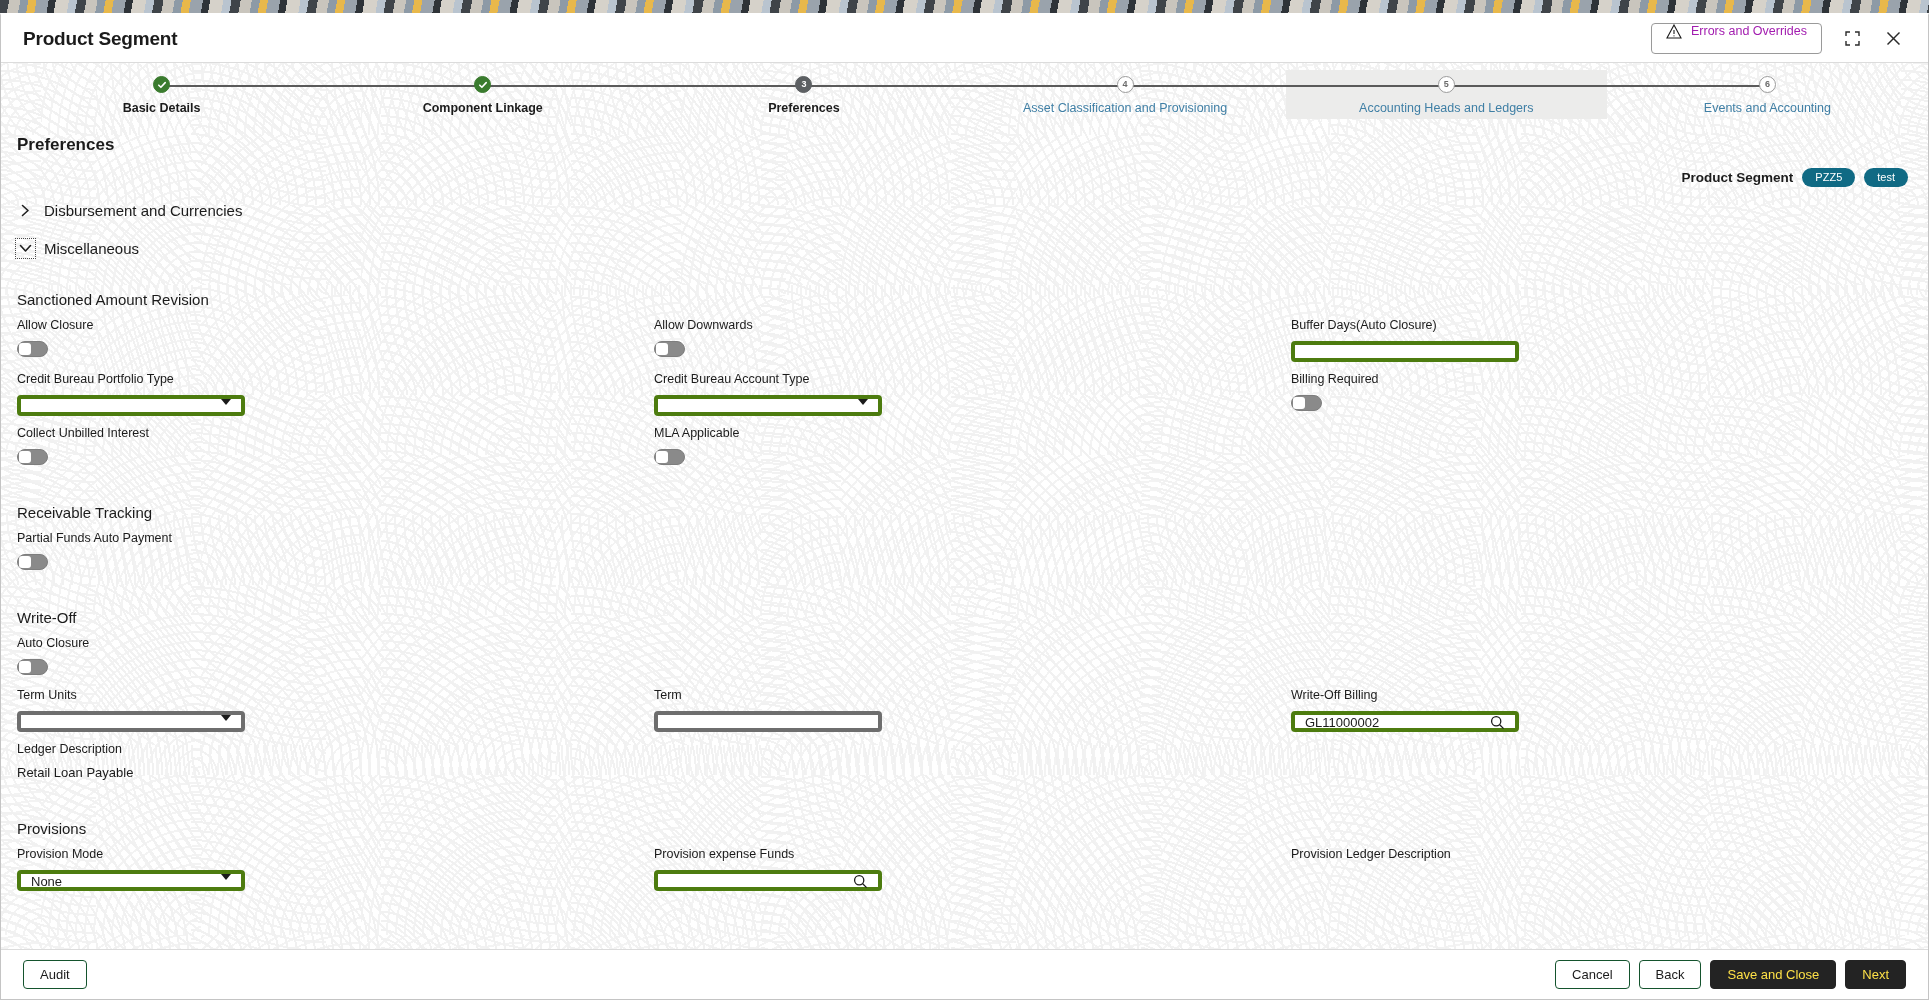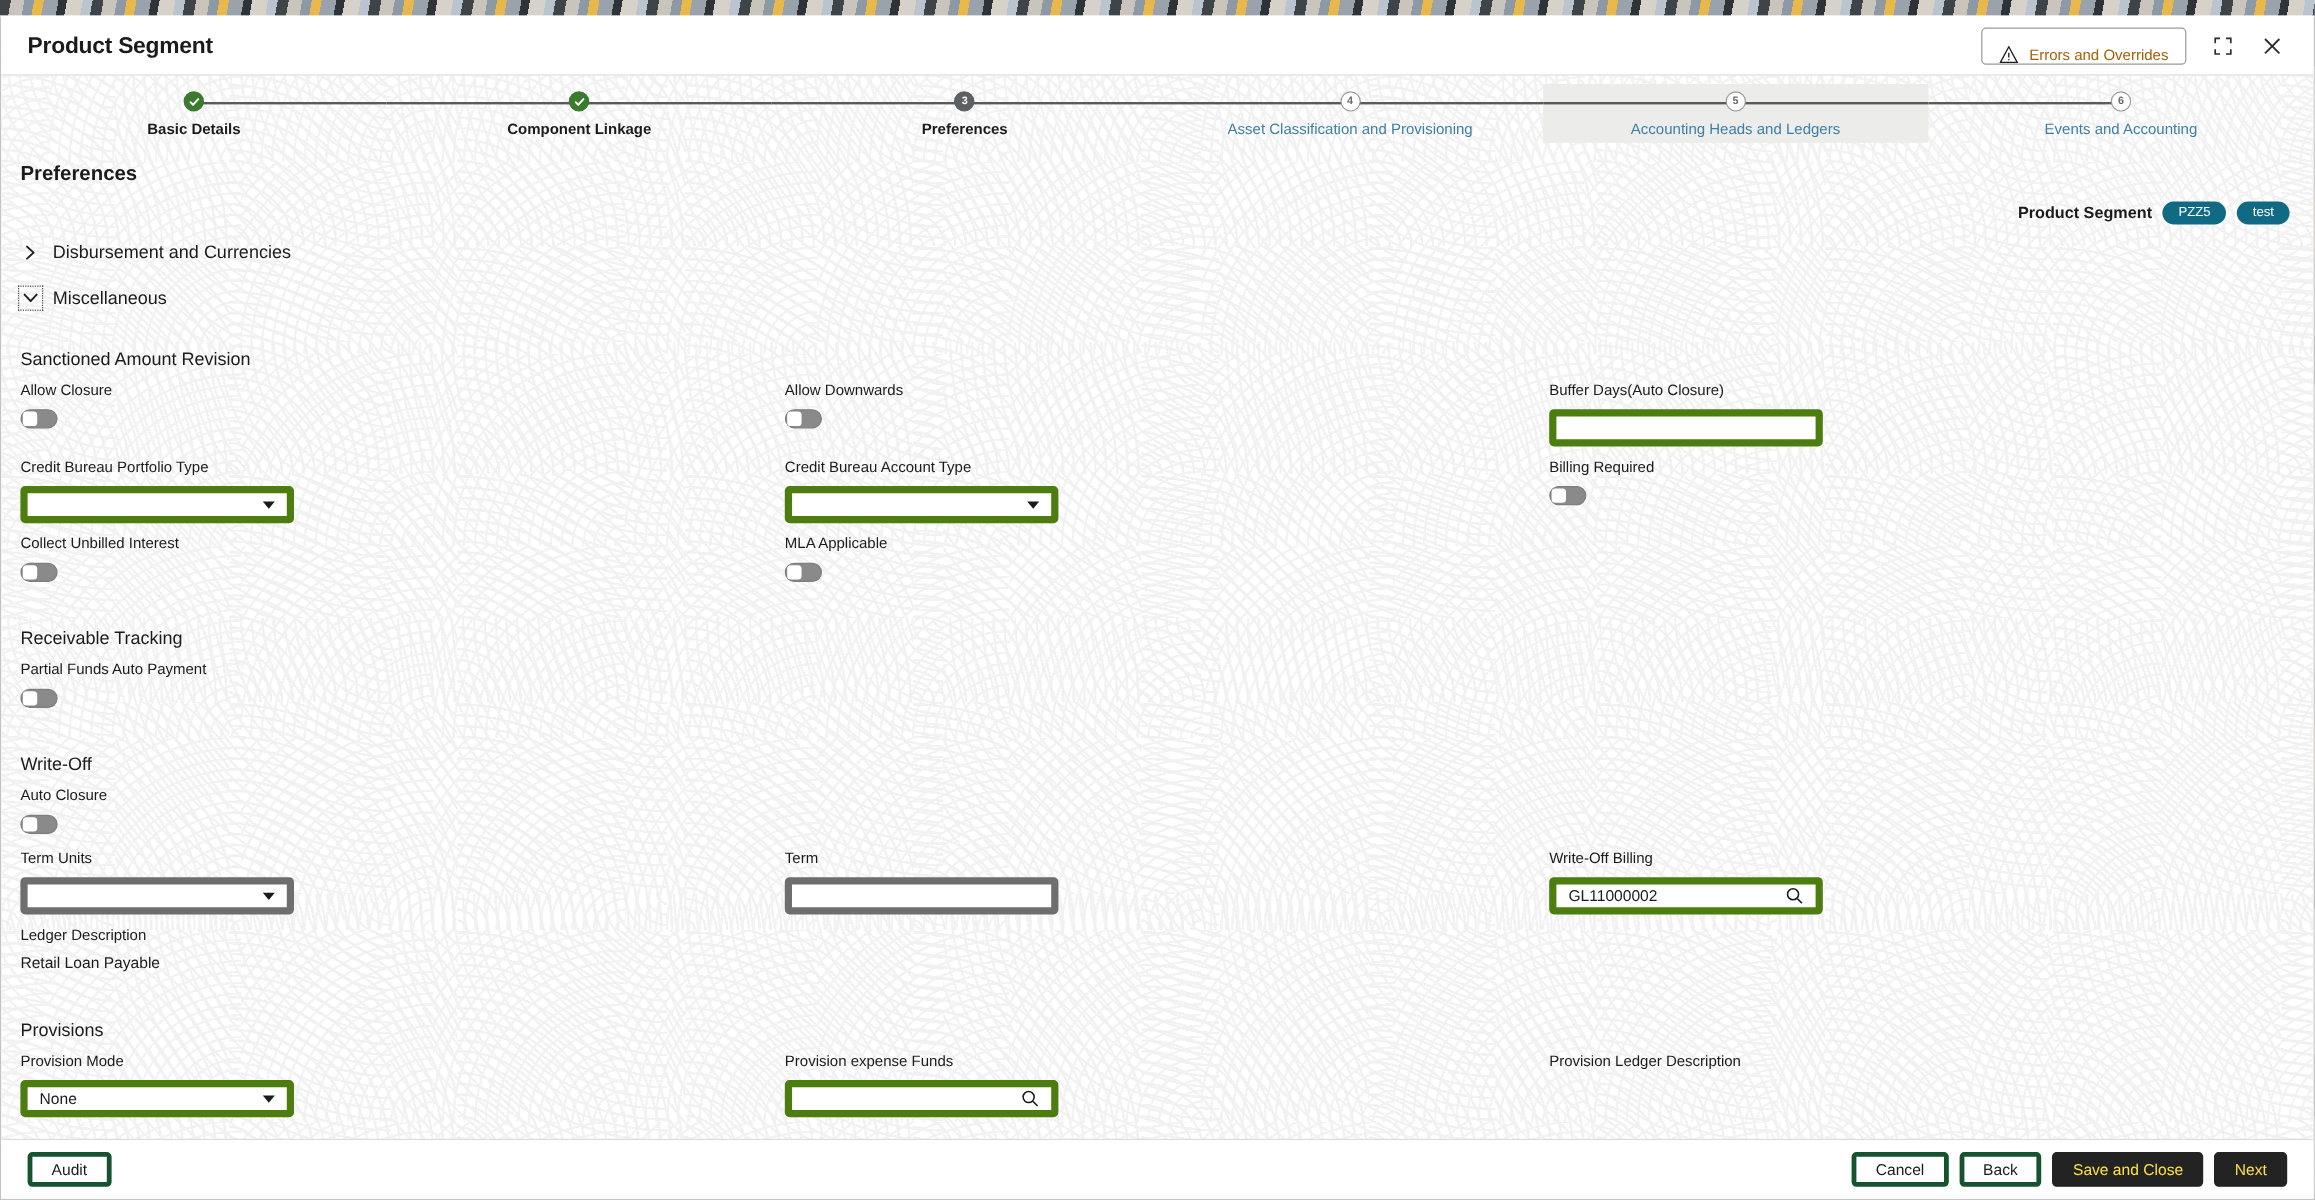--- a/index.html
+++ b/index.html
@@ -73,29 +73,29 @@
     letter-spacing: -0.2px;
   }
   .titlebar-right {
     margin-left: auto;
     display: flex;
     align-items: center;
     gap: 20px;
   }
   #errors-overrides-btn {
     display: flex;
-    align-items: flex-end;
+    align-items: flex-start;
     gap: 9px;
     height: 31px;
     padding: 0 14px;
     background: #fff;
     border: 1px solid #9a9a9a;
     border-radius: 4px;
     font-size: 12.5px;
-    color: #a16207;
+    color: #a21caf;
     cursor: pointer;
     white-space: nowrap;
   }
   .warn-tri { width: 16px; height: 15px; display: block; }
   .icon-btn {
     background: none;
     border: none;
     cursor: pointer;
     padding: 2px;
     display: flex;
@@ -259,30 +259,30 @@
     left: 1px;
     width: 12px;
     height: 12px;
     border-radius: 3px;
     background: #ffffff;
   }
 
   
   .text-input, .select-input, .lov-input {
     width: 228px;
-    height: 31px;
-    border: 6px solid #4d7c0f;
+    height: 21px;
+    border: 4px solid #4d7c0f;
     border-radius: 4px;
     background: #ffffff;
     font-size: 13px;
     color: #1b1b1b;
     padding: 0 10px;
     font-family: "Liberation Sans", sans-serif;
     display: flex;
-    align-items: center;
+    align-items: flex-start;
     position: relative;
   }
   .select-input.emphasized, .text-input.emphasized { border-color: #6e6e6e; }
   .sel-text { flex: 1; font-size: 13px; color: #1b1b1b; }
   .caret {
     width: 0; height: 0;
     border-left: 5px solid transparent;
     border-right: 5px solid transparent;
     border-top: 6px solid #1b1b1b;
     margin-left: auto;
@@ -306,21 +306,21 @@
     padding: 0 16px;
     font-size: 13px;
     border-radius: 4px;
     cursor: pointer;
     font-family: "Liberation Sans", sans-serif;
     white-space: nowrap;
     display: inline-flex;
     align-items: center;
     justify-content: center;
   }
-  .btn-outline { background: #ffffff; border: 4px solid #14532d; color: #1b1b1b; }
+  .btn-outline { background: #ffffff; border: 1px solid #14532d; color: #1b1b1b; }
   .btn-primary { background: #232323; border: 1px solid #232323; color: #fde047; }
   .footer-right { margin-left: auto; display: flex; align-items: center; gap: 9px; }
 </style>
 </head>
 <body>
 
 <div id="app-window">
   <div class="watermark"></div>
 
   <div id="titlebar">

